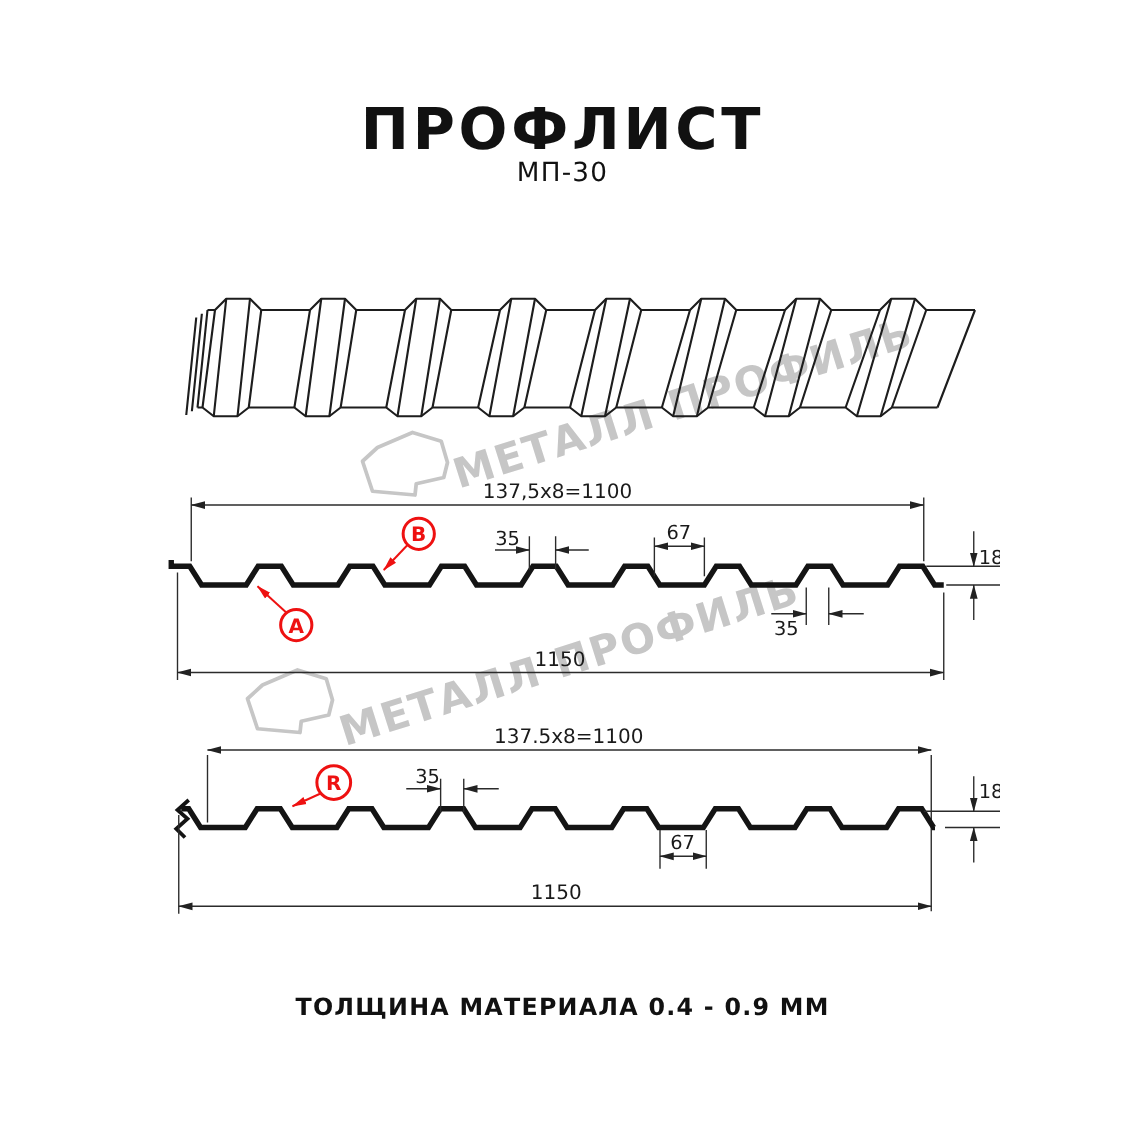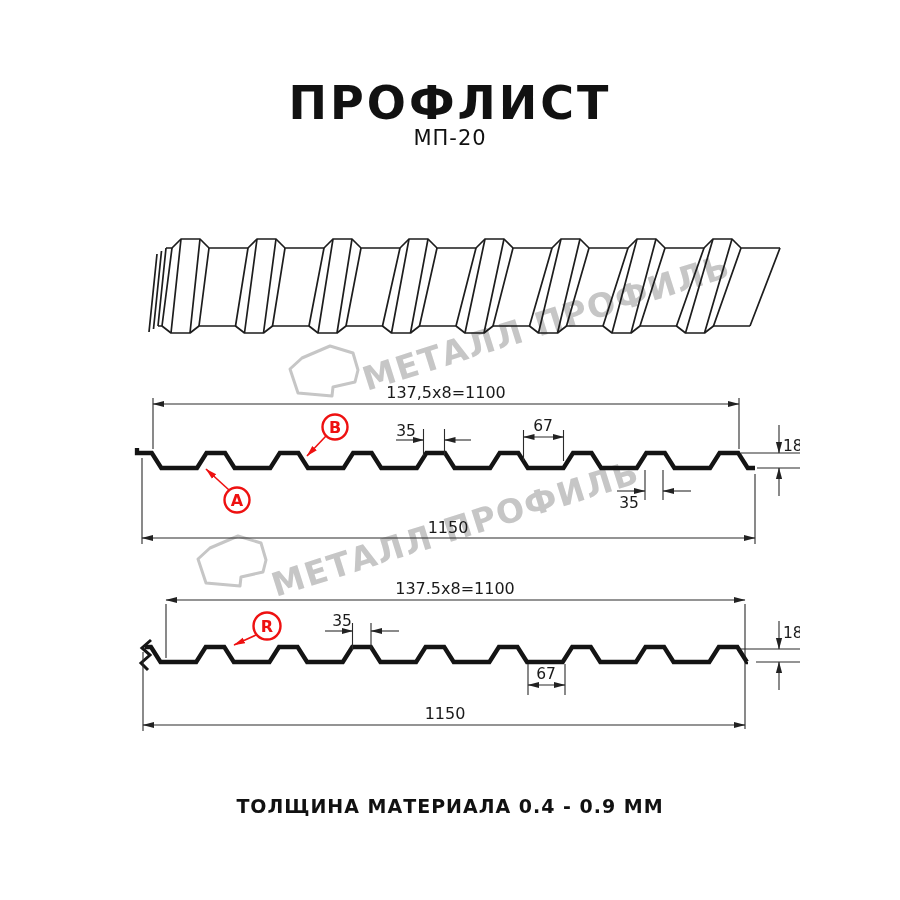--- a/index.html
+++ b/index.html
@@ -23,21 +23,21 @@
   .wm{fill:#c6c6c6;font-size:33px;font-weight:bold;letter-spacing:1.5px;}
   .wm-logo{stroke:#c6c6c6;stroke-width:3;fill:none;stroke-linejoin:round;}
   text{font-family:"DejaVu Sans","Liberation Sans",sans-serif;}
 </style>
 </head>
 <body>
 
 <div class="page">
 
   <div class="hdr-title">ПРОФЛИСТ</div>
-  <div class="hdr-model">МП-20</div>
+  <div class="hdr-model">МП-30</div>
 
   <svg width="900" height="900" viewBox="0 0 900 900">
     <defs>
       <marker id="mB" markerWidth="12" markerHeight="8" viewBox="0 0 12 8" refX="11" refY="4" orient="auto-start-reverse" markerUnits="userSpaceOnUse">
         <path d="M11.5,4 L0,0.9 L0,7.1 Z" fill="#222"></path>
       </marker>
       <marker id="mR" markerWidth="12" markerHeight="8" viewBox="0 0 12 8" refX="11" refY="4" orient="auto-start-reverse" markerUnits="userSpaceOnUse">
         <path d="M11.5,4 L0,0.9 L0,7.1 Z" fill="#ee1111"></path>
       </marker>
     </defs>

